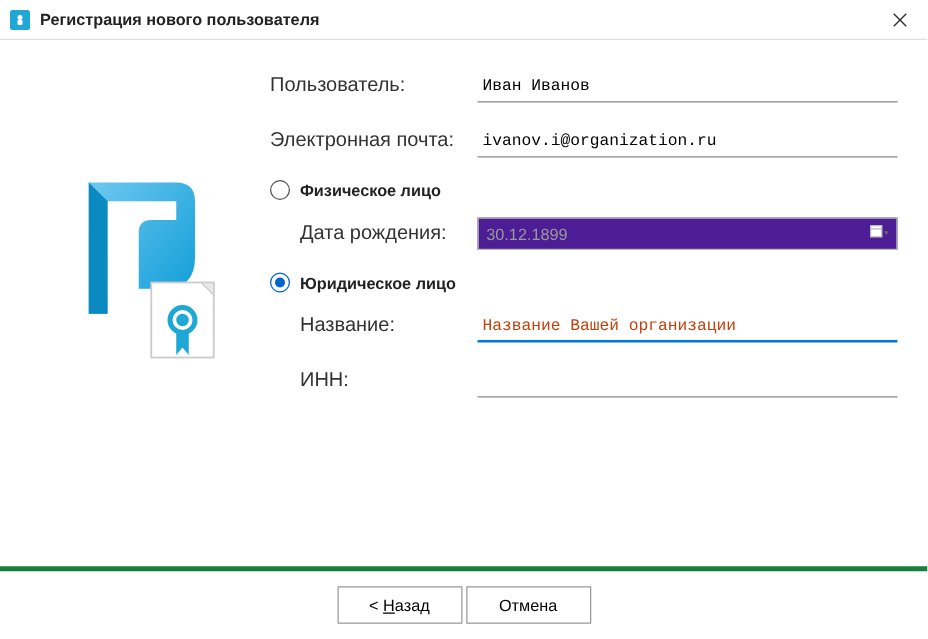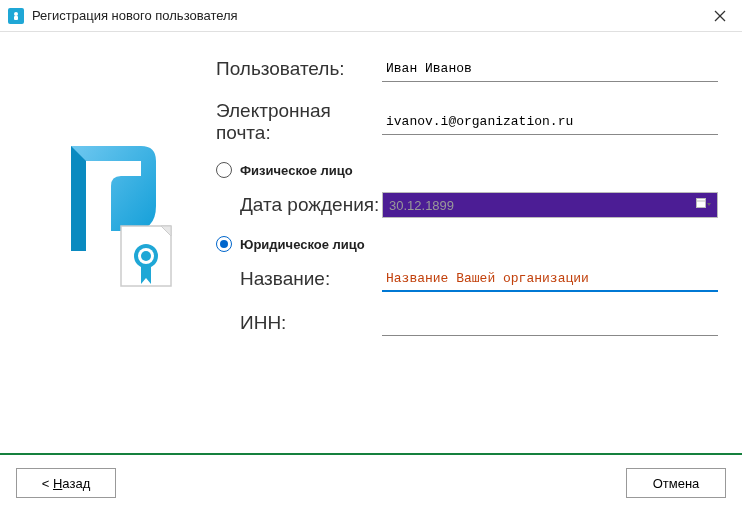--- a/index.html
+++ b/index.html
@@ -14,20 +14,21 @@
     height: 511px;
     overflow: hidden;
     position: relative;
   }
   .titlebar {
     display: flex;
     align-items: center;
     height: 32px;
     padding: 0 8px;
     border-bottom: 1px solid #e0e0e0;
+    font-weight: bold;
   }
   .titlebar .app-icon {
     width: 16px;
     height: 16px;
     background: #1fa7d6;
     border-radius: 2px;
     margin-right: 8px;
     display: flex;
     align-items: center;
     justify-content: center;
@@ -58,21 +59,21 @@
     padding-right: 8px;
   }
   .row {
     display: flex;
     align-items: center;
     margin-bottom: 18px;
   }
   .row .label {
     width: 166px;
     color: #333;
-    font-size: 19px;
+    font-size: 16px;
   }
   .row .field {
     flex: 1;
   }
   .input {
     width: 100%;
     height: 26px;
     border: none;
     border-bottom: 1px solid #888;
     padding: 2px 4px;
@@ -133,24 +134,24 @@
     font-weight: bold;
     font-size: 13px;
   }
   .indent { padding-left: 24px; }
   .button-bar {
     position: absolute;
     bottom: 0;
     left: 0;
     right: 0;
     height: 58px;
-    border-top: 2px solid #15803d;
-    display: flex;
-    align-items: center;
-    justify-content: space-between;
+    border-top: 4px solid #15803d;
+    display: flex;
+    align-items: center;
+    justify-content: center;
     padding: 0 16px;
     gap: 3px;
   }
   .btn {
     min-width: 100px;
     height: 30px;
     border: 1px solid #999;
     background: #fff;
     font-size: 13px;
     font-family: inherit;

